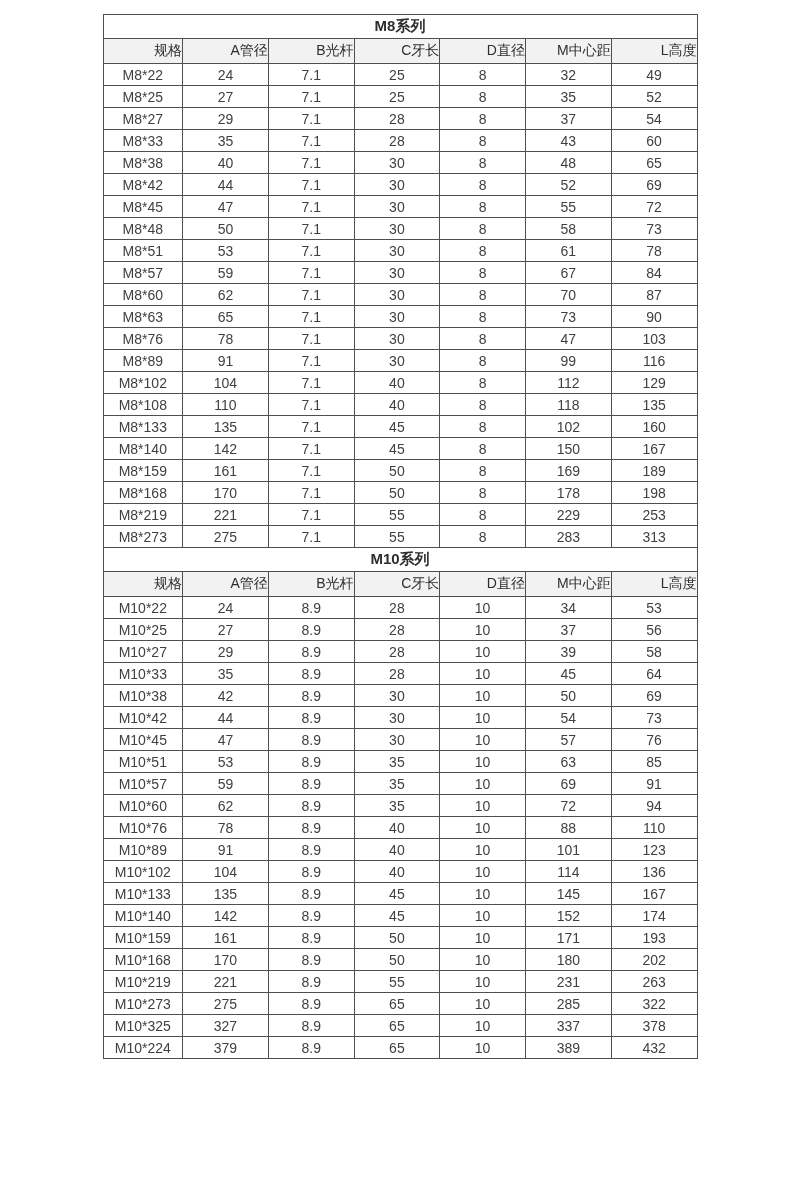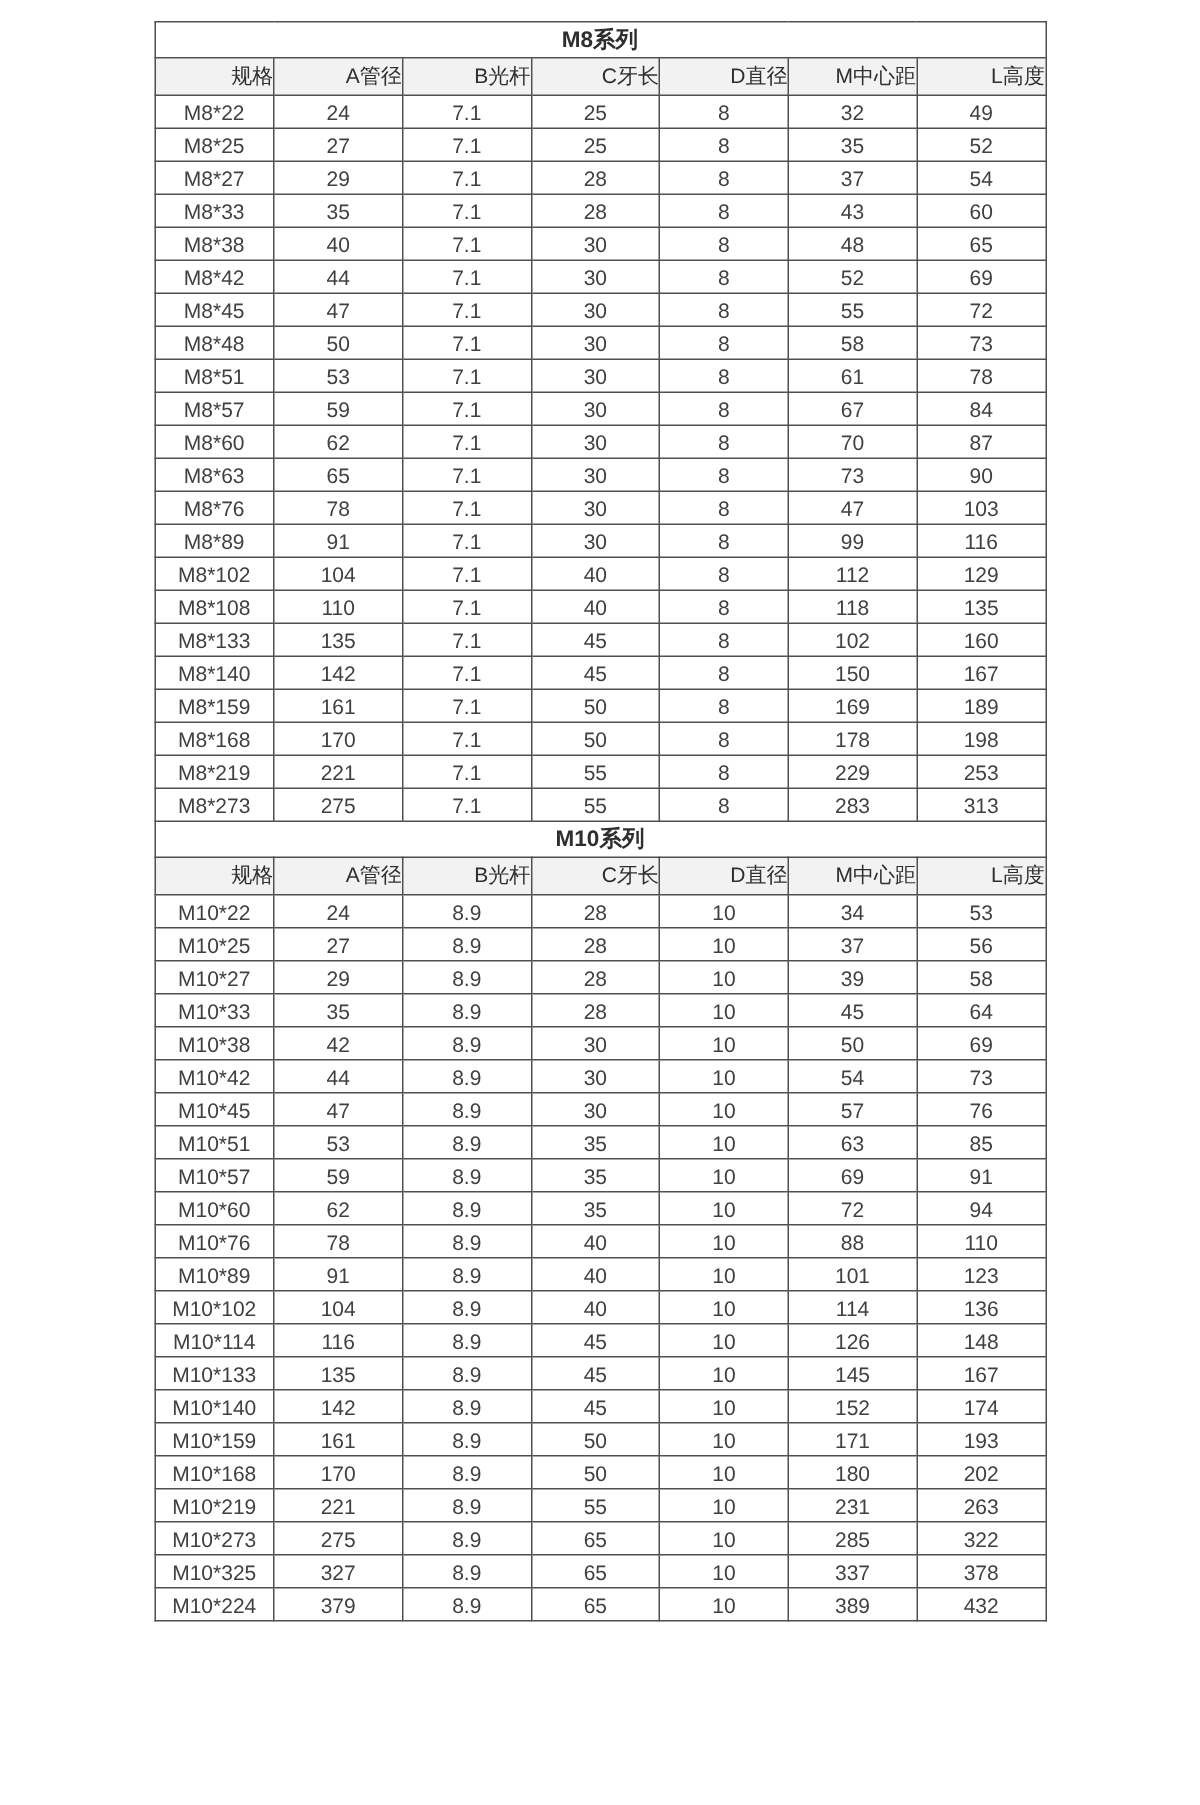--- a/index.html
+++ b/index.html
@@ -411,29 +411,20 @@
         <tr class="data-row">
           <td>M10*102</td>
           <td>104</td>
           <td>8.9</td>
           <td>40</td>
           <td>10</td>
           <td>114</td>
           <td>136</td>
         </tr>
         <tr class="data-row">
-          <td>M10*114</td>
-          <td>116</td>
-          <td>8.9</td>
-          <td>45</td>
-          <td>10</td>
-          <td>126</td>
-          <td>148</td>
-        </tr>
-        <tr class="data-row">
           <td>M10*133</td>
           <td>135</td>
           <td>8.9</td>
           <td>45</td>
           <td>10</td>
           <td>145</td>
           <td>167</td>
         </tr>
         <tr class="data-row">
           <td>M10*140</td>

